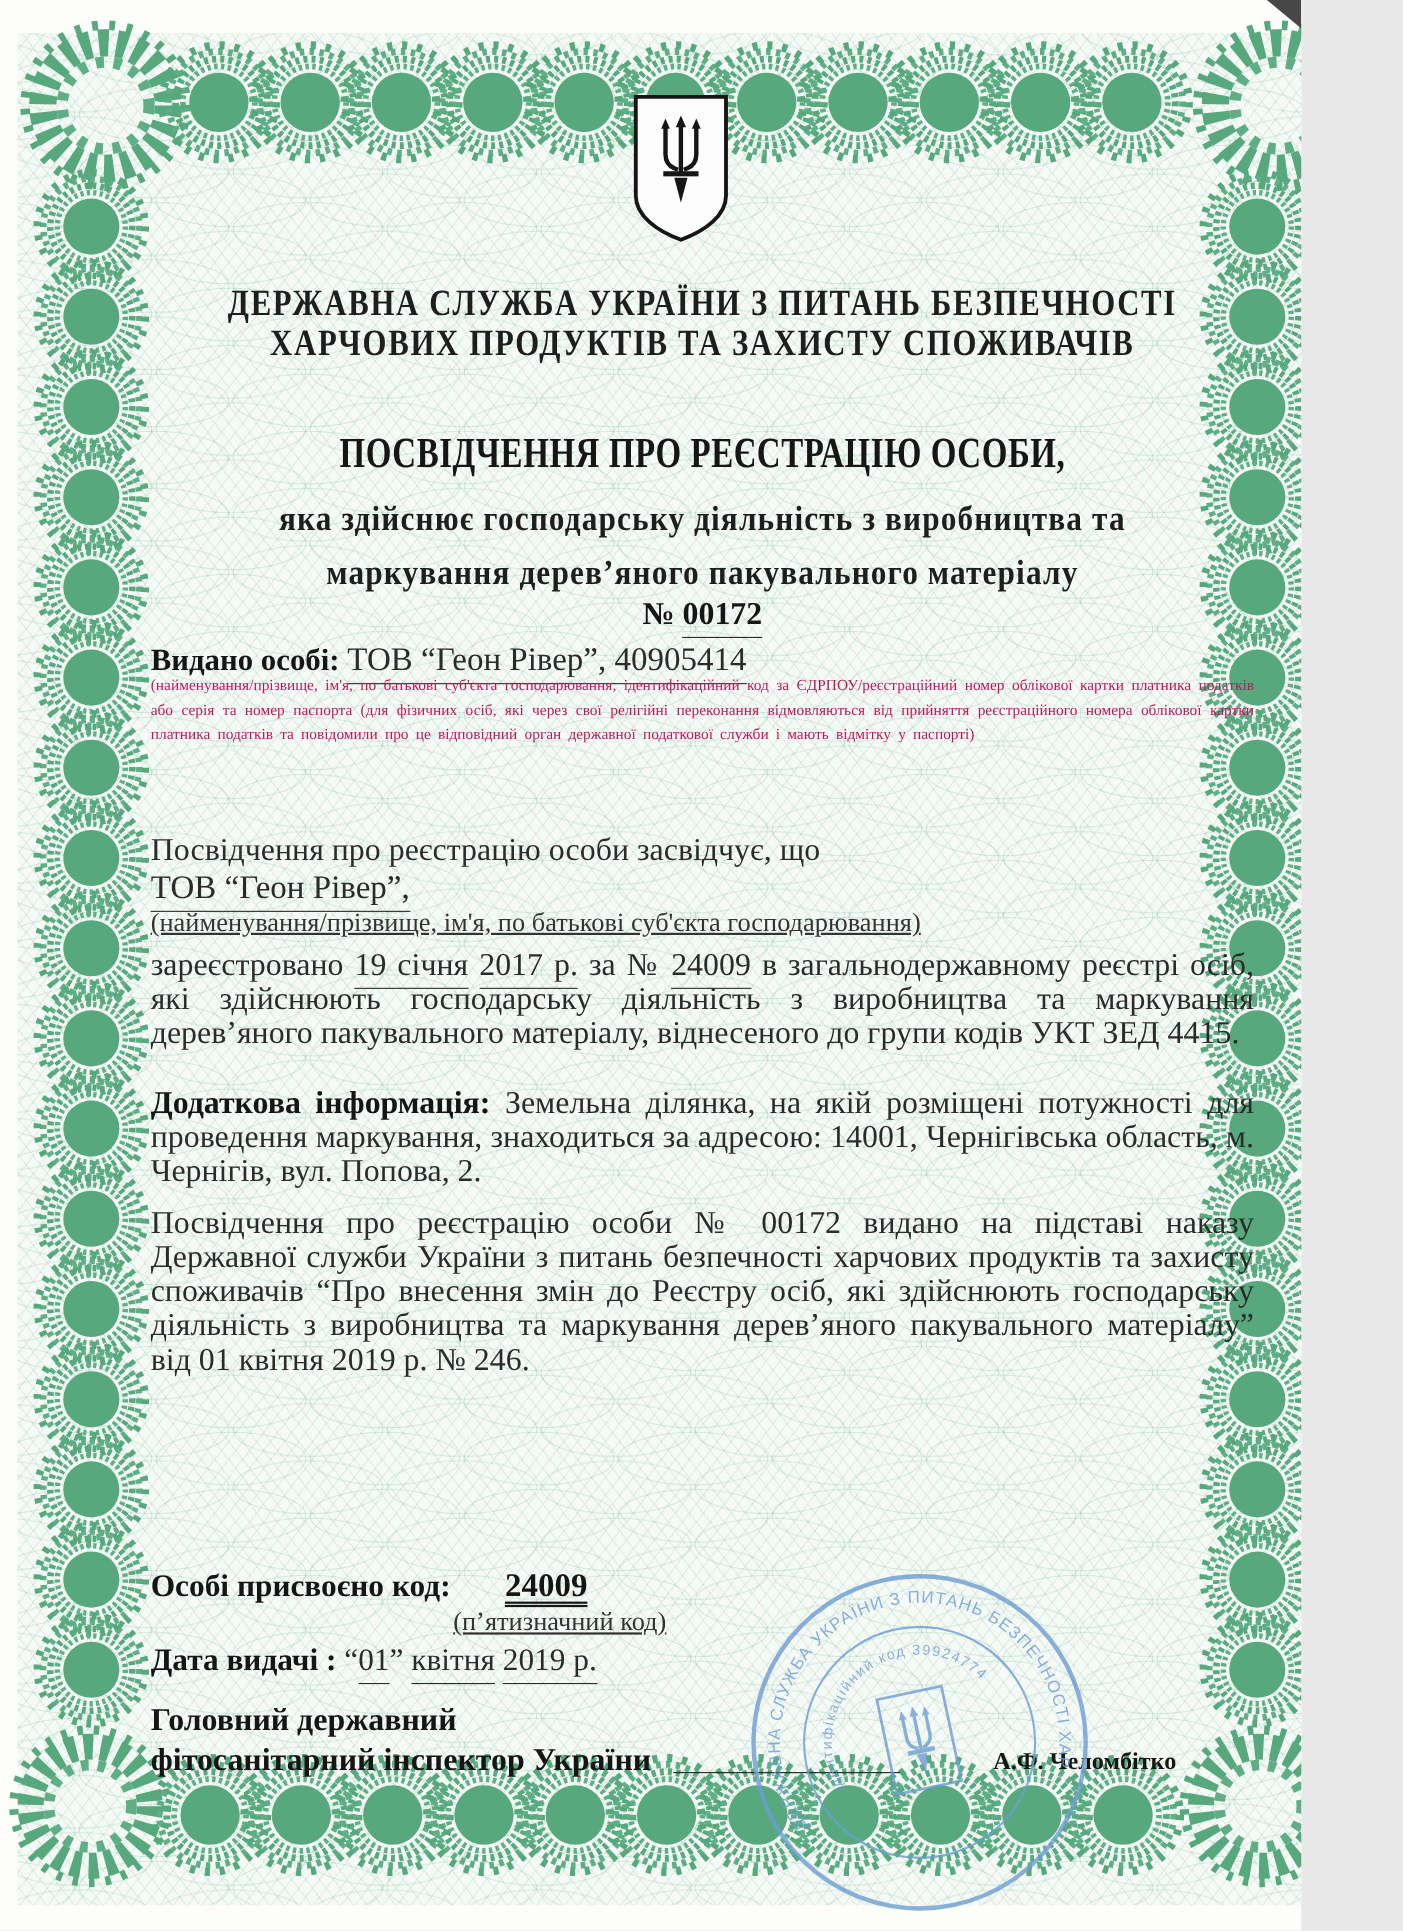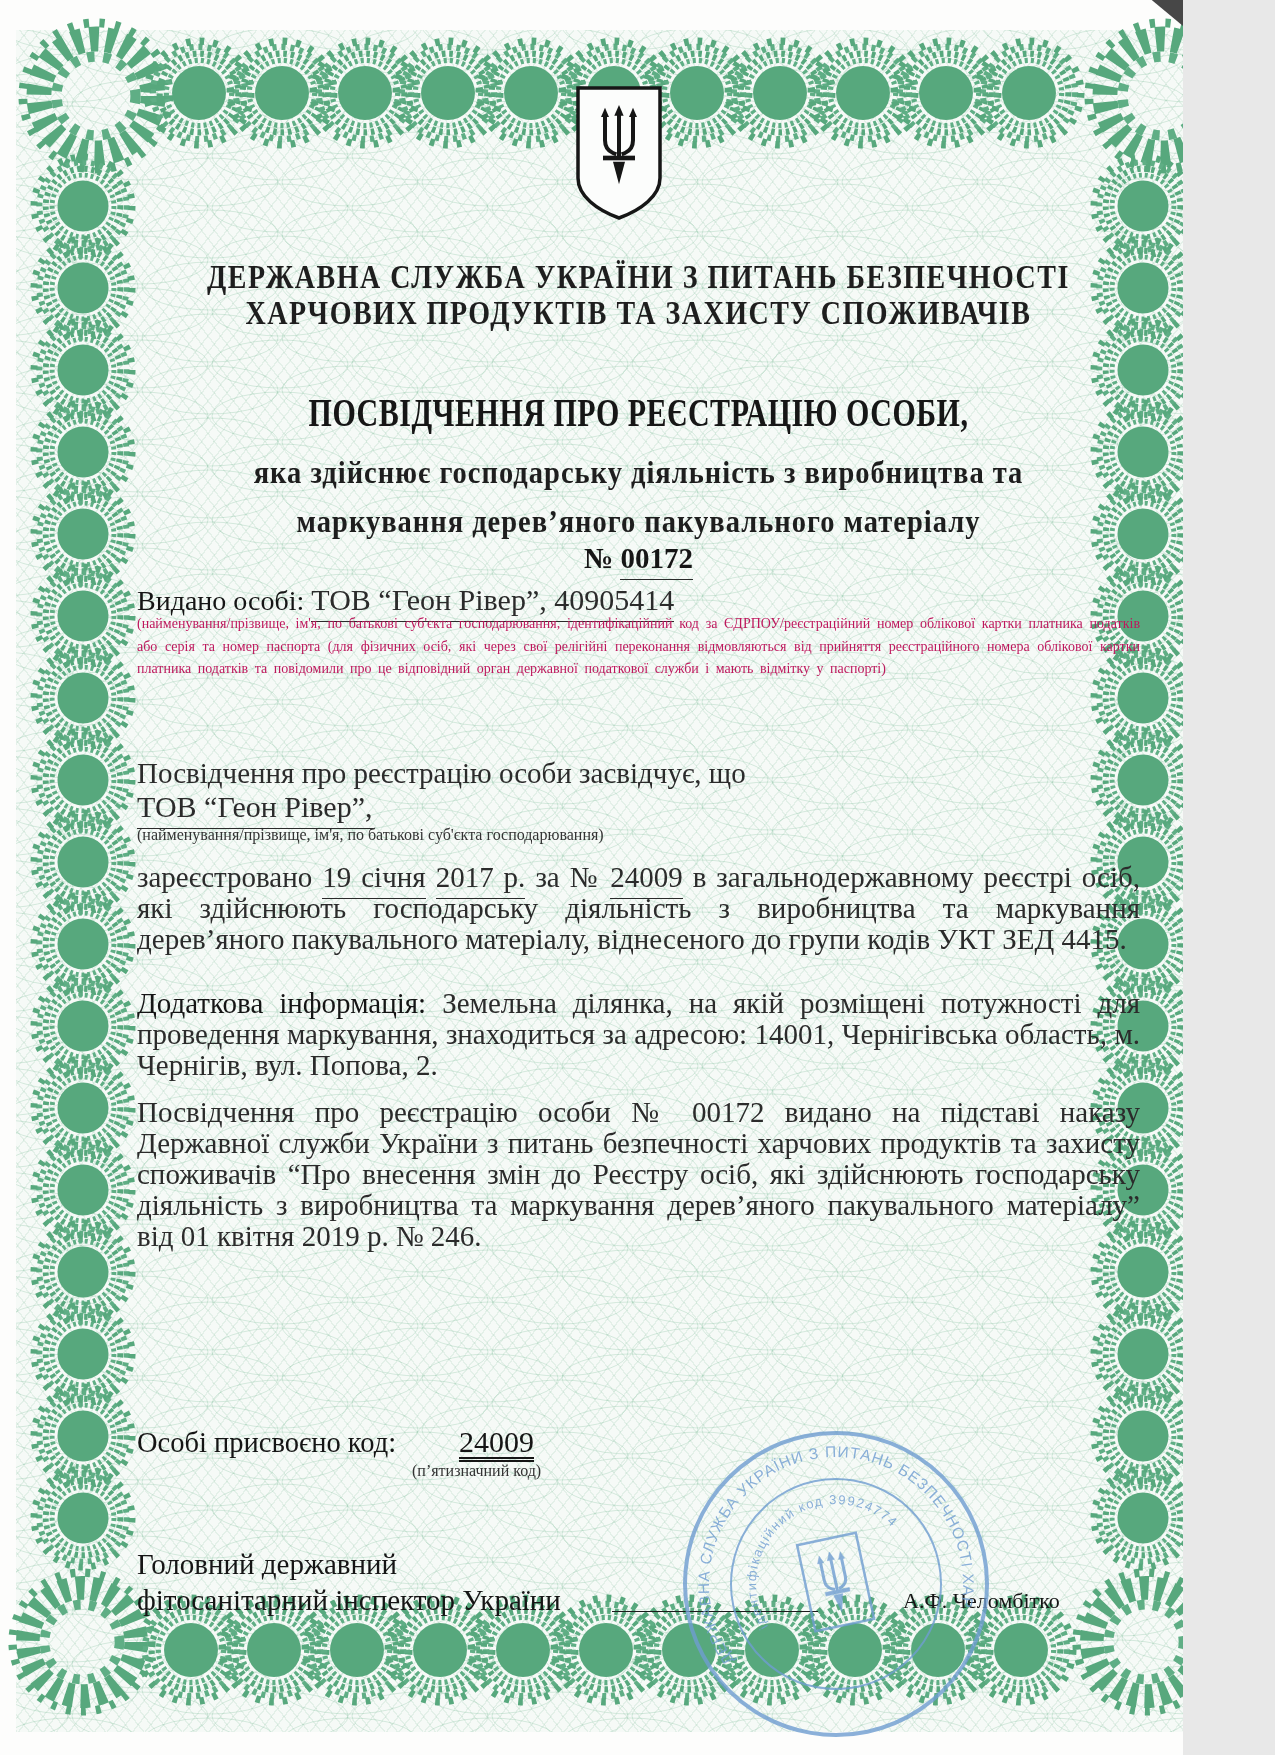--- a/index.html
+++ b/index.html
@@ -36,26 +36,26 @@
     font-weight:bold;font-size:30px;letter-spacing:.5px;color:#161616;
     transform:scaleY(1.3);transform-origin:top center;white-space:nowrap;
   }
   .doc-subtitle{
     font-weight:bold;font-size:28.5px;letter-spacing:1px;color:#1e1e1e;
     transform:scaleY(1.12);transform-origin:top center;white-space:nowrap;
   }
   .number-line{font-weight:bold;font-size:29px;color:#161616;}
   .body-text{font-size:29px;line-height:31px;text-align:justify;color:#2b2b2b;}
   .fine{font-size:14px;line-height:22.5px;word-spacing:3px;text-align:justify;color:#be185d;}
-  .small-note{font-size:16px;color:#333;}
+  .small-note{font-size:24px;color:#333;text-decoration:underline;}
   .u{border-bottom:1.6px solid #2b2b2b;padding-bottom:5px;}
   .dblu{
     text-decoration:underline double 1.8px;text-underline-offset:5px;
   }
-  .bold{font-weight:normal;color:#151515;}
+  .bold{font-weight:bold;color:#151515;}
   .issued-line{font-size:28px;}
   .issued-line .val{font-size:30px;margin-top:36px;}
   .entity-line{font-size:30px;}
   .sig-line{
     position:absolute;left:612px;top:1611px;width:206px;height:0;
     border-top:1.8px solid #1c1c1c;
   }
   .stamp-svg{position:absolute;left:668px;top:1416px;width:336px;height:336px;opacity:.8;}
   .emblem-svg{position:absolute;left:572px;top:84px;width:94px;height:140px;}
 </style>
@@ -228,20 +228,26 @@
   </div>
 
   <div class="abs left body-text" style="top:1097px">
     <div>Посвідчення про реєстрацію особи № 00172 видано на підставі наказу Державної служби України з питань безпечності харчових продуктів та захисту споживачів “Про внесення змін до Реєстру осіб, які здійснюють господарську діяльність з виробництва та маркування дерев’яного пакувального матеріалу” від 01 квітня 2019 р. № 246.</div>
   </div>
 
   <div class="abs bold" style="left:137px;top:1427px;font-size:28.5px">Особі присвоєно код:</div>
   <div class="abs bold dblu" style="left:459px;top:1425px;font-size:30px">24009</div>
   <div class="abs small-note" style="left:412px;top:1462px">(п’ятизначний код)</div>
 
+  <div class="abs" style="left:137px;top:1494px;font-size:28.5px">
+    <span class="bold">Дата видачі :</span>
+    <span>“</span><span class="u">01</span><span>”</span>
+    <span class="u">квітня</span>
+    <span class="u">2019 р.</span>
+  </div>
 
   <div class="abs bold" style="left:137px;top:1584px;font-size:29px">фітосанітарний інспектор України</div>
   <div class="abs bold" style="left:137px;top:1548px;font-size:29px">Головний державний</div>
   <div class="sig-line"></div>
   <div class="abs bold" style="left:903px;top:1588px;font-size:22px">А.Ф. Челомбітко</div>
 
   <svg class="stamp-svg" viewBox="0 0 336 336" aria-hidden="true">
     <g transform="rotate(-12 168 168)" color="#6f9dd1" fill="none" stroke="#6f9dd1">
       <circle cx="168" cy="168" r="151" stroke-width="4"></circle>
       <circle cx="168" cy="168" r="105" stroke-width="2"></circle>

